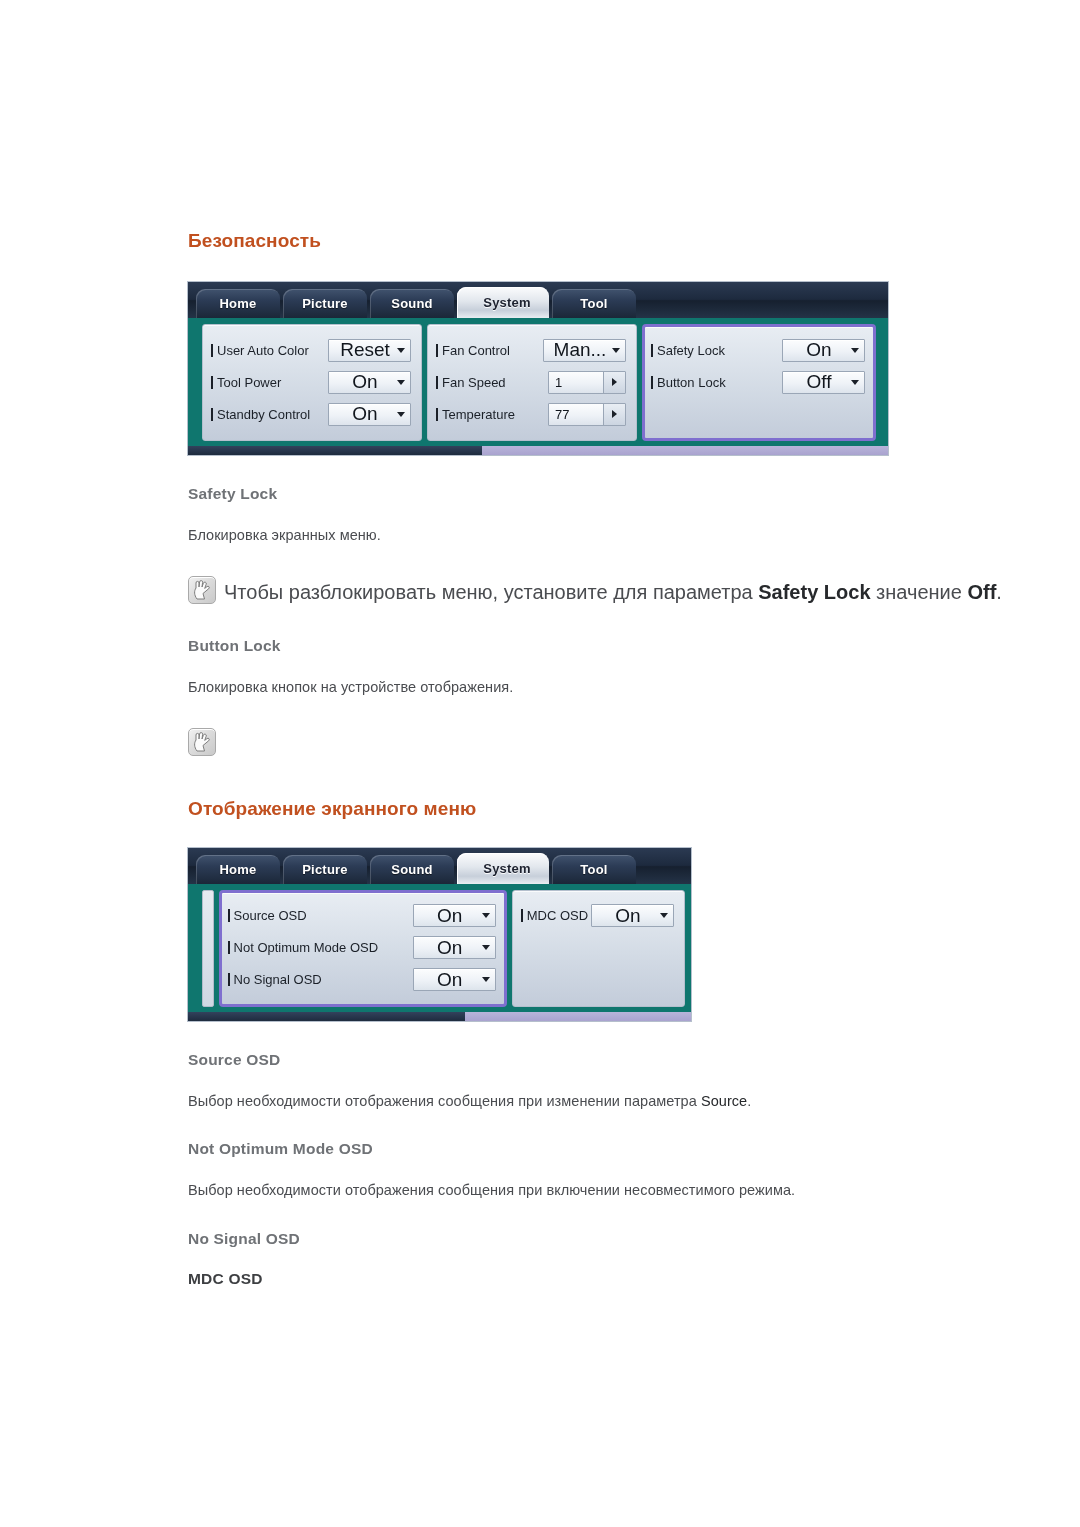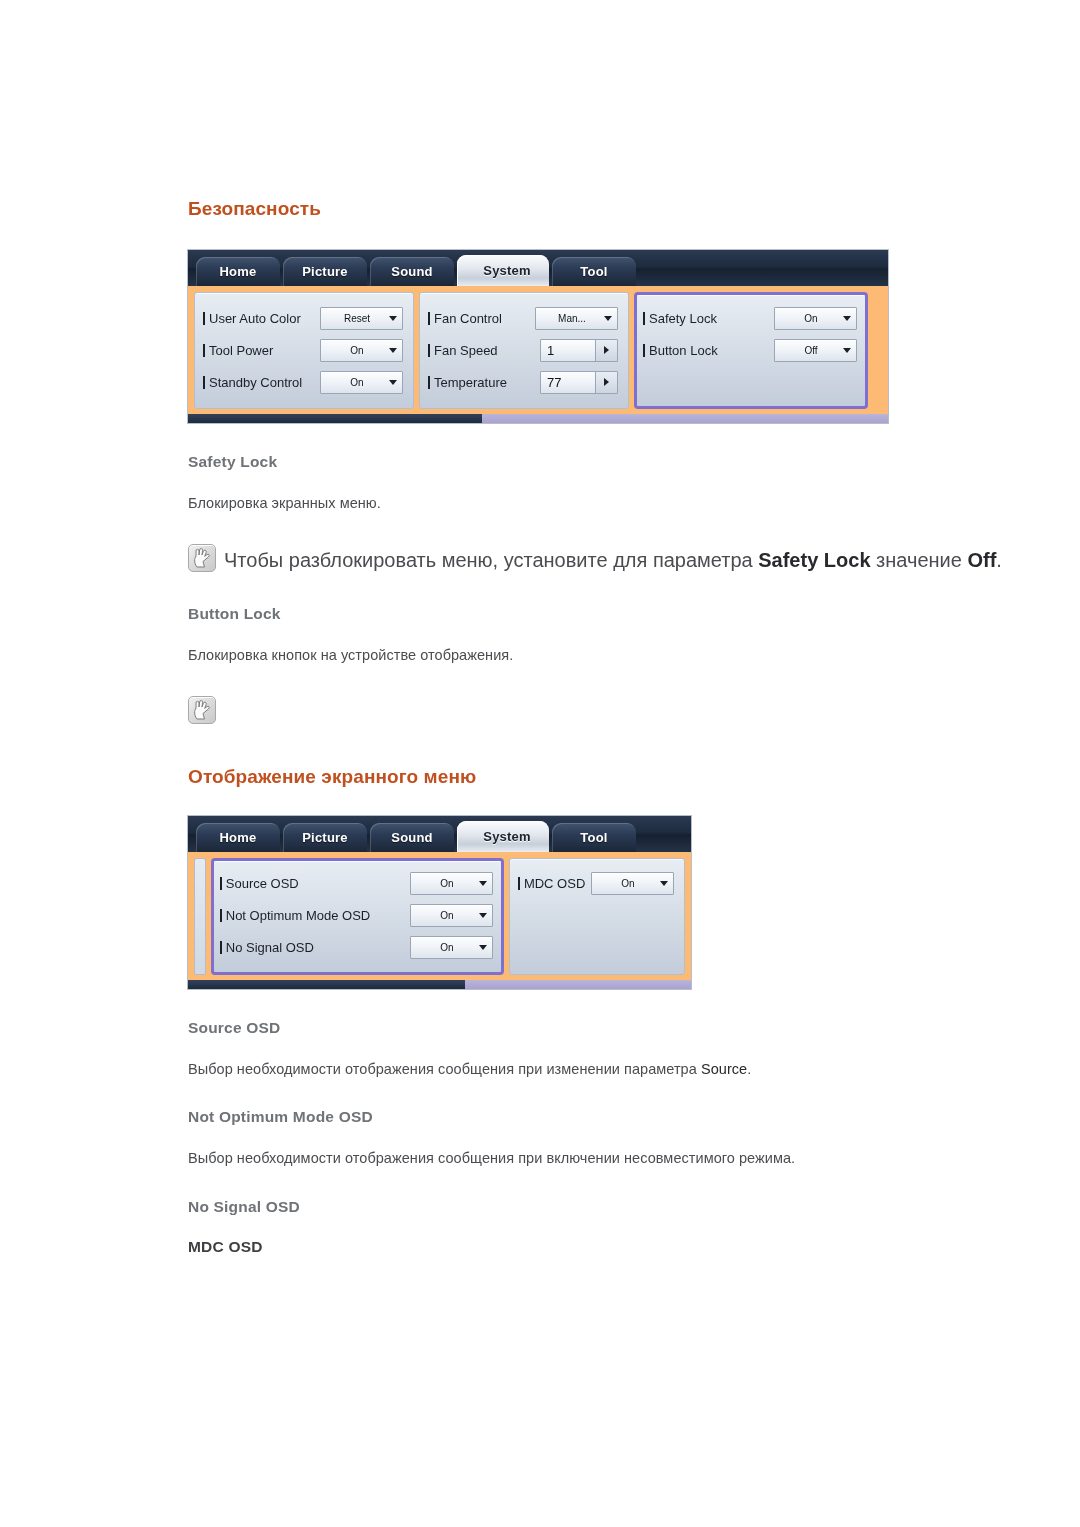--- a/index.html
+++ b/index.html
@@ -17,21 +17,21 @@
   .page {
     position: absolute;
     left: 0; top: 0;
     width: 1080px;
     height: 1527px;
     overflow: hidden;
   }
   .content {
     position: absolute;
     left: 188px;
-    top: 198px;
+    top: 230px;
     width: 820px;
   }
 
   
   h1.section-title {
     font-size: 19px;
     font-weight: bold;
     color: #c1501f;
     margin: 0 0 30px 0;
     letter-spacing: 0.1px;
@@ -82,21 +82,21 @@
     font-size: 20px;
     color: #4a4c50;
     line-height: 1.45;
     padding-top: 3px;
   }
   .note-text b { font-weight: bold; color: #27292c; }
 
   
   .osd {
     position: relative;
-    background: #fdba74;
+    background: #0f766e;
     box-shadow: 0 0 0 1px #b5bfcc;
   }
   .osd-tabbar {
     height: 36px;
     background: linear-gradient(180deg, #2b3a52 0%, #1d2a3e 48%, #16202f 52%, #243347 100%);
     display: flex;
     align-items: flex-end;
     padding-left: 8px;
     position: relative;
   }
@@ -123,20 +123,21 @@
     height: 31px;
     box-shadow: inset 1px 1px 0 rgba(255,255,255,0.95);
     padding-left: 8px;
   }
 
   .osd-body {
     display: flex;
     padding: 6px 6px 0 6px;
     gap: 5px;
     align-items: stretch;
+    margin-left: 8px;
   }
   .osd-stub {
     width: 10px;
     background: linear-gradient(180deg,#e6ebf1 0%, #cfd8e3 100%);
     border: 1px solid #b2bccb;
     border-radius: 2px;
   }
   .osd-col {
     background: linear-gradient(180deg, #e8edf3 0%, #d3dbe5 55%, #c3ccda 100%);
     border: 1px solid #b4bfcd;
@@ -173,21 +174,21 @@
   .osd-select {
     width: 76px;
     height: 21px;
     background: linear-gradient(180deg,#fcfdfe 0%, #eef2f7 55%, #dde4ec 100%);
     border: 1px solid #9aa6b6;
     border-radius: 1px;
     display: flex;
     align-items: center;
     justify-content: space-between;
     padding: 0 5px 0 0;
-    font-size: 10px;
+    font-size: 19px;
     color: #11161d;
     box-shadow: inset 0 1px 0 #ffffff;
   }
   .osd-select .val { flex: 1; text-align: center; padding-left: 4px; }
   .osd-select .caret {
     width: 0; height: 0;
     border-left: 4.5px solid transparent;
     border-right: 4.5px solid transparent;
     border-top: 5px solid #1b2028;
   }

